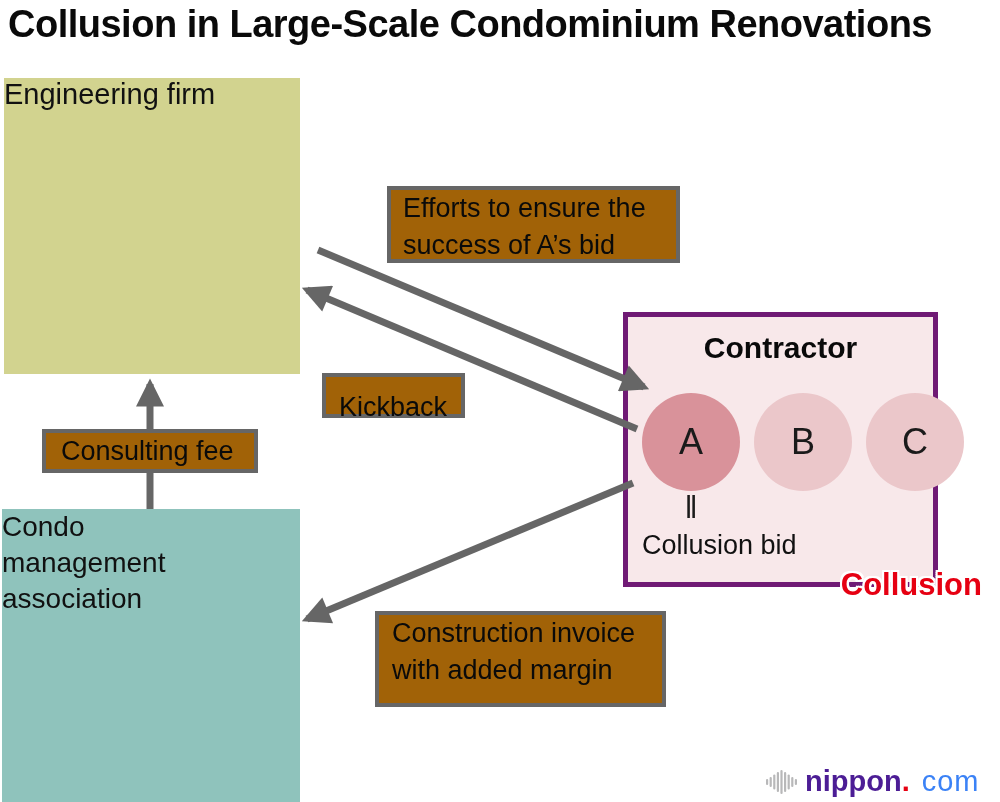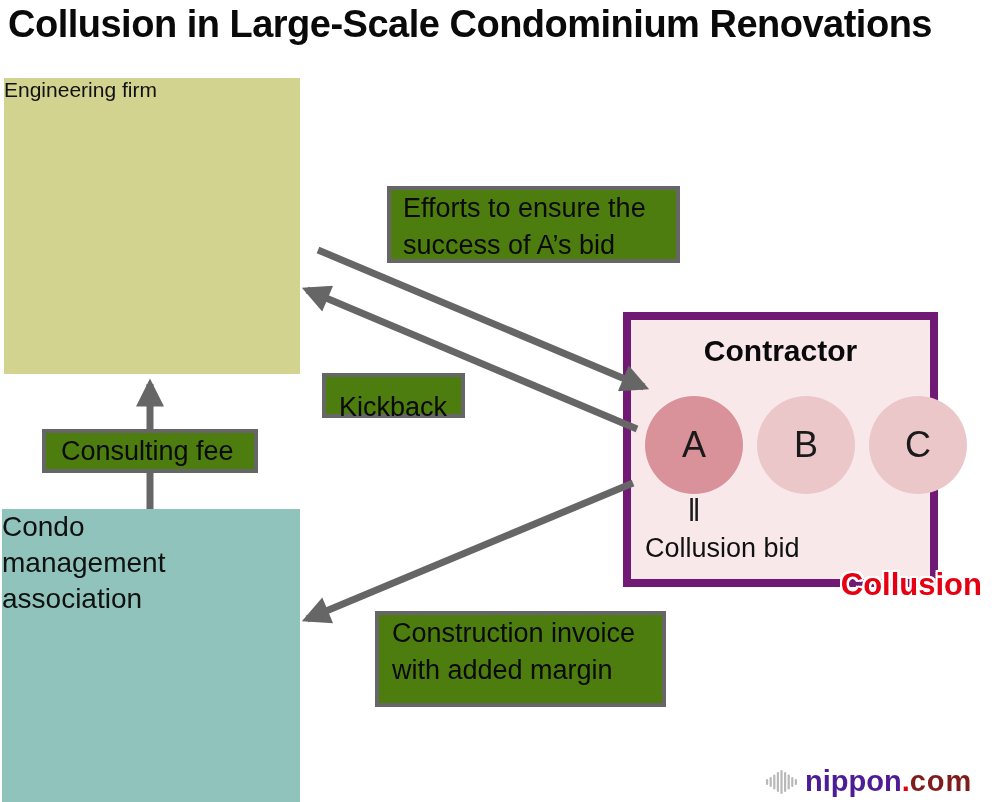--- a/index.html
+++ b/index.html
@@ -13,32 +13,32 @@
   .prewrap{white-space:pre-line;}
 
   
   #title{
     left:8px;top:3px;
     font-size:38px;font-weight:bold;letter-spacing:-0.5px;color:#0a0a0a;
     z-index:3;
   }
   #eng-circle{
     left:4px;top:78px;width:296px;height:296px;
-    background:#d2d38f;font-size:21px;
+    background:#d2d38f;font-size:29px;
   }
   #condo-circle{
     left:2px;top:509px;width:298px;height:298px;
     background:#8fc3bc;font-size:28px;line-height:36px;
   }
 
   
   #contractor-box{
     left:623px;top:312px;width:315px;height:275px;
     box-sizing:border-box;
-    background:#f8e8ea;border:8px solid #701a75;
+    background:#f8e8ea;border:5px solid #701a75;
     z-index:1;
   }
   #contractor-title{
     position:absolute;left:0;top:14px;width:100%;
     text-align:center;font-size:30px;font-weight:bold;color:#0a0a0a;
   }
   .bidder-circle{
     position:absolute;top:76px;width:98px;height:98px;border-radius:50%;
     display:flex;align-items:center;justify-content:center;
     font-size:36px;color:#1a1a1a;
@@ -65,40 +65,40 @@
 
   
   #arrow-layer{
     left:0;top:0;width:1000px;height:802px;
     z-index:2;pointer-events:none;
   }
 
   
   .label-box{
     box-sizing:border-box;
-    background:#4d7c0f;border:4px solid #666666;
+    background:#a16207;border:4px solid #666666;
     font-size:27px;line-height:37px;color:#0a0a0a;
     z-index:3;
   }
   #efforts-box{left:387px;top:186px;width:293px;height:77px;padding:0 0 0 12px;}
   #kickback-box{left:322px;top:373px;width:143px;height:45px;padding:12px 0 0 13px;}
   #consulting-box{left:42px;top:429px;width:216px;height:44px;padding:0 0 0 15px;line-height:36px;}
   #invoice-box{left:375px;top:611px;width:291px;height:96px;padding:0 0 16px 13px;}
 
   
   #logo{
     left:766px;top:765px;
     display:flex;align-items:center;
     z-index:3;
   }
   #logo-icon{margin-right:7px;}
   #logo-text{font-size:29px;white-space:nowrap;}
   #logo-brand{font-weight:bold;color:#4c1d95;letter-spacing:0;}
   #logo-dot{font-weight:bold;color:#e60012;}
-  #logo-tld{font-weight:bold;color:#7f1d1d;letter-spacing:1px;}
+  #logo-tld{font-weight:normal;color:#3b82f6;letter-spacing:1px;margin-left:12px;}
 </style>
 </head>
 <body>
 
 <div id="title" class="abs">Collusion in Large-Scale Condominium Renovations</div>
 
 <div id="eng-circle" class="abs">
   <span>Engineering firm</span>
 </div>
 

